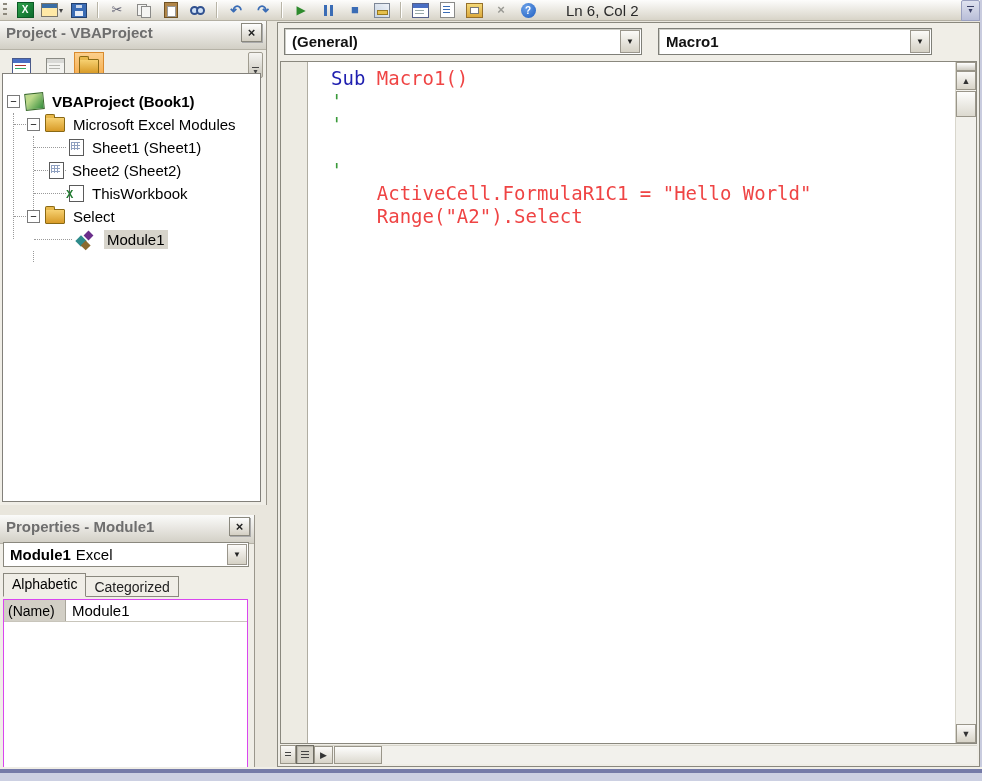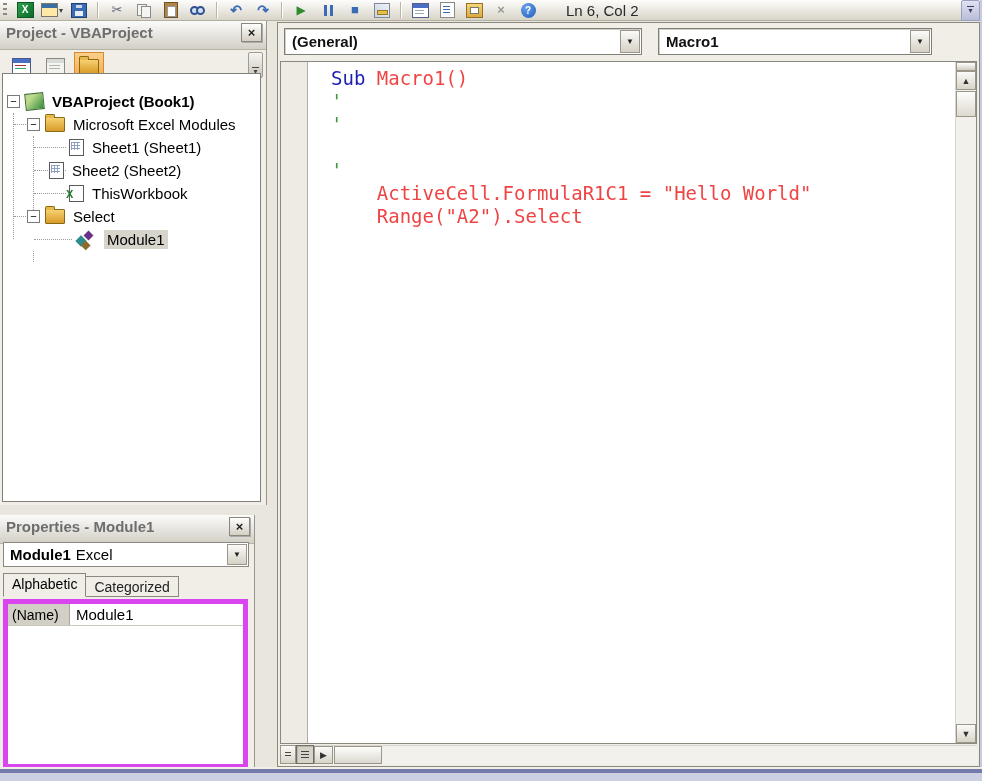--- a/index.html
+++ b/index.html
@@ -102,21 +102,21 @@
   #properties-panel{left:0;top:505px;width:255px;height:262px;border-bottom:1px solid #9a968c;margin-top:10px;}
   #prop-combo{position:absolute;left:3px;top:27px;right:5px;height:25px;background:#fff;border:1px solid #8a887e;
     display:flex;align-items:center;font-size:15px;padding-left:6px;box-sizing:border-box;}
   #prop-combo .oname{font-weight:bold;margin-right:5px;}
   .combo-arrow{position:absolute;right:1px;top:1px;bottom:1px;width:18px;background:linear-gradient(#fbfaf8,#d5d1c5);
     border:1px solid #9a968c;display:flex;align-items:center;justify-content:center;font-size:8px;color:#222;}
   #prop-tabs{position:absolute;left:3px;top:59px;height:23px;display:flex;align-items:flex-end;font-size:14px;}
   .tab{border:1px solid #8a887e;padding:2px 8px 3px 8px;background:#f0eee7;white-space:nowrap;}
   .tab.active{height:17px;border-bottom:1px solid #f0eee7;position:relative;z-index:2;}
   .tab.inactive{height:14px;border-left:none;color:#222;}
-  #prop-grid{position:absolute;left:3px;top:84px;right:6px;bottom:7px;background:#fff;border:5px solid #d946ef;text-align:right;}
+  #prop-grid{position:absolute;left:3px;top:84px;right:6px;bottom:7px;background:#fff;border:1px solid #d946ef;text-align:right;}
   .prow{height:21px;display:flex;border-bottom:1px solid #c8c5bb;font-size:14px;align-items:stretch;}
   .pname{width:62px;background:#d2cfc6;border-right:1px solid #a9a69c;display:flex;align-items:center;padding-left:4px;box-sizing:border-box;}
   .pval{flex:1;display:flex;align-items:center;padding-left:6px;font-size:15px;}
 
   
   #code-window{position:absolute;left:277px;top:22px;width:703px;height:745px;background:#f0eee7;border:1px solid #8a887e;box-sizing:border-box;}
   .codecombo{position:absolute;top:5px;height:27px;background:#fff;border:1px solid #7f7f78;box-shadow:inset 1px 1px 0 #cfcfc8;
     font-size:15px;font-weight:bold;color:#111;display:flex;align-items:center;padding-left:7px;box-sizing:border-box;}
   #combo-general{left:6px;width:358px;}
   #combo-proc{left:380px;width:274px;}

